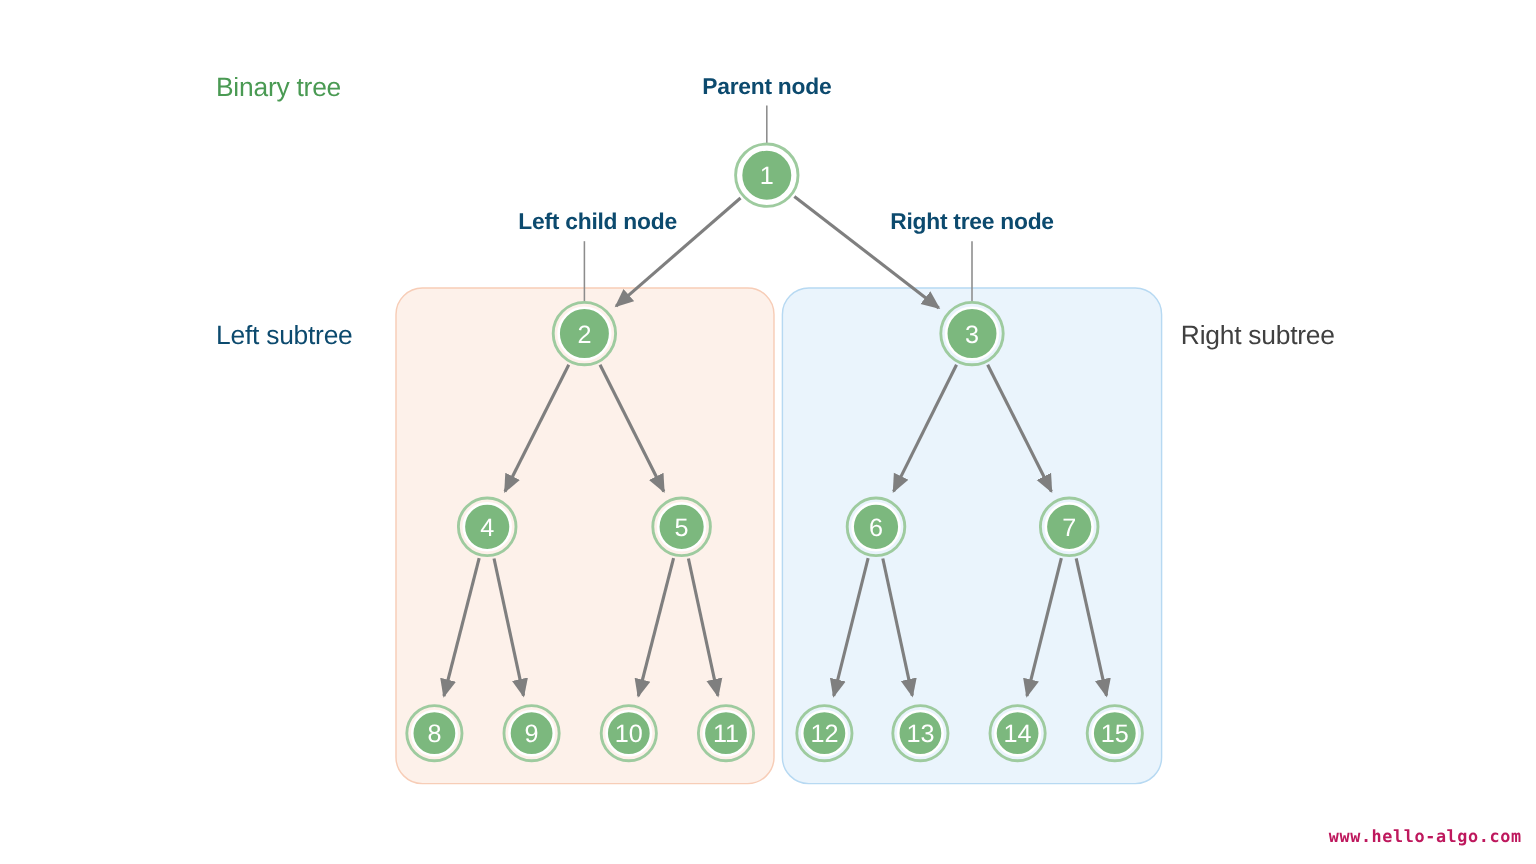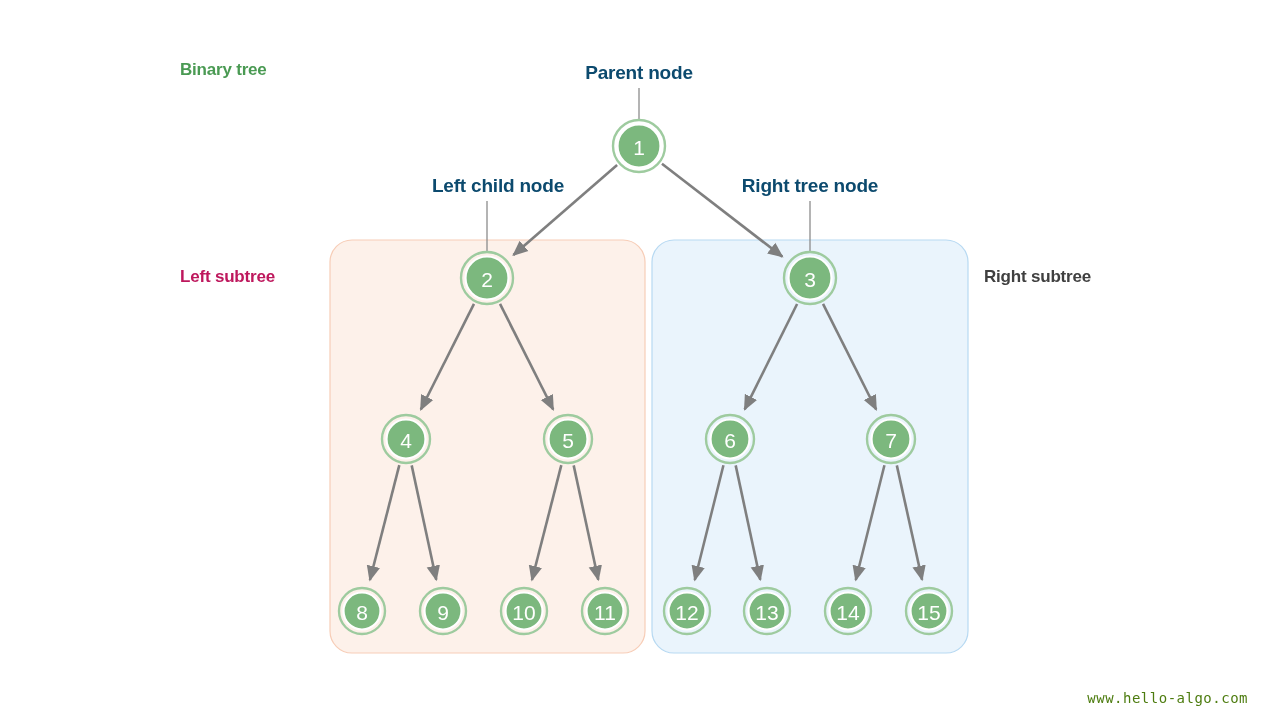--- a/index.html
+++ b/index.html
@@ -19,49 +19,50 @@
   }
   #tree-svg {
     position: absolute;
     left: 0;
     top: 0;
     width: 1280px;
     height: 720px;
   }
   .panel-label {
     position: absolute;
-    font-size: 17px;
-    font-weight: bold;
+    font-size: 22px;
+    font-weight: normal;
     white-space: nowrap;
     letter-spacing: -0.2px;
   }
   .anno-label {
     position: absolute;
     font-size: 19px;
     font-weight: bold;
     color: #0c4a6e;
     white-space: nowrap;
     letter-spacing: -0.2px;
   }
   .node-text {
     font-family: "Liberation Sans", sans-serif;
     font-size: 21px;
     fill: #ffffff;
     text-anchor: middle;
     dominant-baseline: central;
   }
   .watermark {
     position: absolute;
-    right: 32px;
+    right: 12px;
     bottom: 14px;
     font-family: "DejaVu Sans Mono", monospace;
     font-size: 14px;
-    color: #4d7c0f;
+    color: #be185d;
     letter-spacing: 0.5px;
     white-space: nowrap;
+    font-weight: bold;
   }
 </style>
 </head>
 <body>
 
 <div id="canvas">
 
   <svg id="tree-svg" viewBox="0 0 1280 720">
     <defs>
       <marker id="arrowhead" markerWidth="7" markerHeight="7" refX="5.4" refY="3" orient="auto" markerUnits="strokeWidth">
@@ -167,21 +168,21 @@
         <g>
           <circle cx="929" cy="611" r="23" fill="none" stroke="#9ecb9f" stroke-width="2.4"></circle>
           <circle cx="929" cy="611" r="18.5" fill="#7cb87e" stroke="#ffffff" stroke-width="2.2"></circle>
           <text x="929" y="612" class="node-text">15</text>
         </g>
       </g>
   </svg>
 
   <div id="side-labels-layer">
       <div class="panel-label" style="left: 180px; top: 60px; color: rgb(74, 154, 83);">Binary tree</div>
-      <div class="panel-label" style="left: 180px; top: 267px; color: #be185d;">Left subtree</div>
+      <div class="panel-label" style="left: 180px; top: 267px; color: #0c4a6e;">Left subtree</div>
       <div class="panel-label" style="left: 984px; top: 267px; color: #404040;">Right subtree</div>
     </div>
   <div id="annotation-labels-layer">
       <div class="anno-label" style="left: 639px; top: 73px; transform: translate(-50%, -50%);">Parent node</div>
       <div class="anno-label" style="left: 498px; top: 186px; transform: translate(-50%, -50%);">Left child node</div>
       <div class="anno-label" style="left: 810px; top: 186px; transform: translate(-50%, -50%);">Right tree node</div>
     </div>
 
   <div class="watermark">www.hello-algo.com</div>
 </div>

